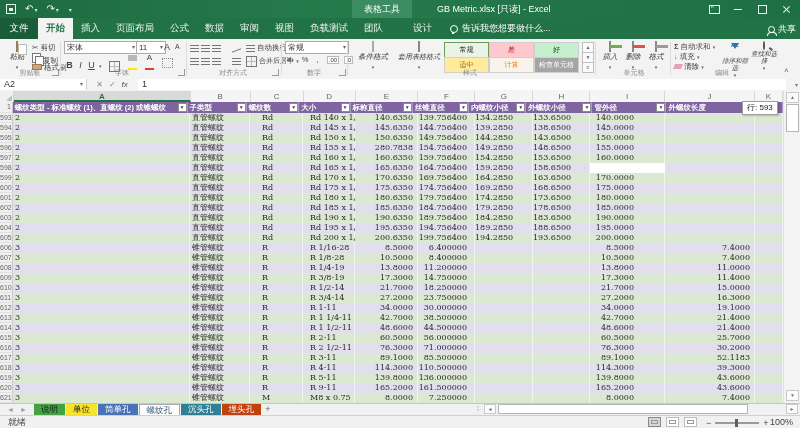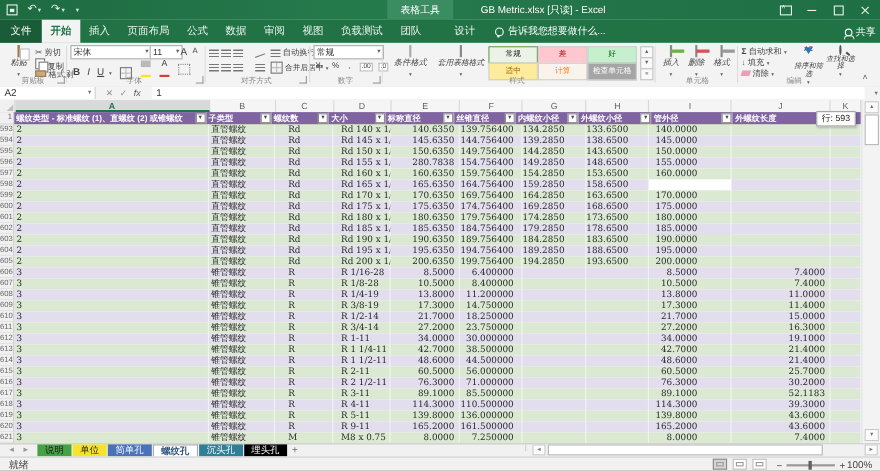--- a/index.html
+++ b/index.html
@@ -112,21 +112,21 @@
   .vscroll{position:absolute;left:783px;top:0;width:17px;height:312px;background:#f3f3f3;border-left:1px solid #e1e1e1;box-sizing:border-box;}
   .varrow{position:absolute;left:2px;width:13px;height:11px;background:#fbfbfb;border:1px solid #c9c9c9;box-sizing:border-box;
           font-size:5px;text-align:center;line-height:9px;color:#777;font-family:"Liberation Sans",sans-serif;}
   .vthumb{position:absolute;left:2px;top:13px;width:13px;height:28px;background:#fff;border:1px solid #b5b5b5;box-sizing:border-box;}
 
   
   .tabbar{position:absolute;left:0;top:403px;width:800px;height:12px;background:#f1f1f1;border-top:1px solid #c6c6c6;box-sizing:border-box;
           display:flex;align-items:stretch;font-family:"Liberation Sans",sans-serif;}
   .navarrows{width:34px;display:flex;align-items:center;justify-content:center;gap:6px;color:#9a9a9a;font-size:7px;}
   .sheettab{padding:0 7px;font-size:8.5px;line-height:11px;margin-right:1px;white-space:nowrap;}
-  .sheettab.active{background:#fff;font-weight:bold;border:1px solid #ababab;border-bottom:none;box-sizing:border-box;}
+  .sheettab.active{background:#fff;font-weight:normal;border:1px solid #ababab;border-bottom:none;box-sizing:border-box;}
   .addsheet{width:12px;height:11px;color:#666;font-size:9px;line-height:11px;text-align:center;}
   .grip{position:absolute;left:474px;top:404px;width:8px;height:10px;color:#9a9a9a;font-size:7px;line-height:10px;text-align:center;}
   .hscroll{position:absolute;left:484px;top:404px;width:314px;height:10px;background:#f1f1f1;}
   .harrow{position:absolute;top:0;width:12px;height:10px;background:#fbfbfb;border:1px solid #c9c9c9;box-sizing:border-box;
           font-size:5px;line-height:8px;text-align:center;color:#777;}
   .hthumb{position:absolute;left:14px;top:0;width:250px;height:10px;background:#fff;border:1px solid #b5b5b5;box-sizing:border-box;}
 
   
   .statusbar{position:absolute;left:0;top:415px;width:800px;height:13px;background:#f1f1f1;border-top:1px solid #d0d0d0;box-sizing:border-box;
              font-size:9px;color:#444;}
@@ -766,21 +766,21 @@
     <div class="navarrows">
       <span>◄</span>
       <span>►</span>
     </div>
     <div id="sheet-tabs" style="display:flex;">
         <div class="sheettab" style="background: rgb(68, 162, 68); color: rgb(26, 26, 26);">说明</div>
         <div class="sheettab" style="background: rgb(247, 227, 44); color: rgb(26, 26, 26);">单位</div>
         <div class="sheettab" style="background: rgb(74, 114, 184); color: rgb(255, 255, 255);">简单孔</div>
         <div class="sheettab active" style="background: rgb(255, 255, 255); color: rgb(48, 85, 127);">螺纹孔</div>
         <div class="sheettab" style="background: rgb(47, 127, 150); color: rgb(255, 255, 255);">沉头孔</div>
-        <div class="sheettab" style="background: #000000; color: rgb(255, 255, 255);">埋头孔</div>
+        <div class="sheettab" style="background: #c2410c; color: rgb(255, 255, 255);">埋头孔</div>
       </div>
     <div class="addsheet">+</div>
   </div>
   <div class="grip">⁞</div>
   <div class="hscroll">
     <div class="harrow" style="left:0;">◄</div>
     <div class="hthumb"></div>
     <div class="harrow" style="right:0;">►</div>
   </div>
 

